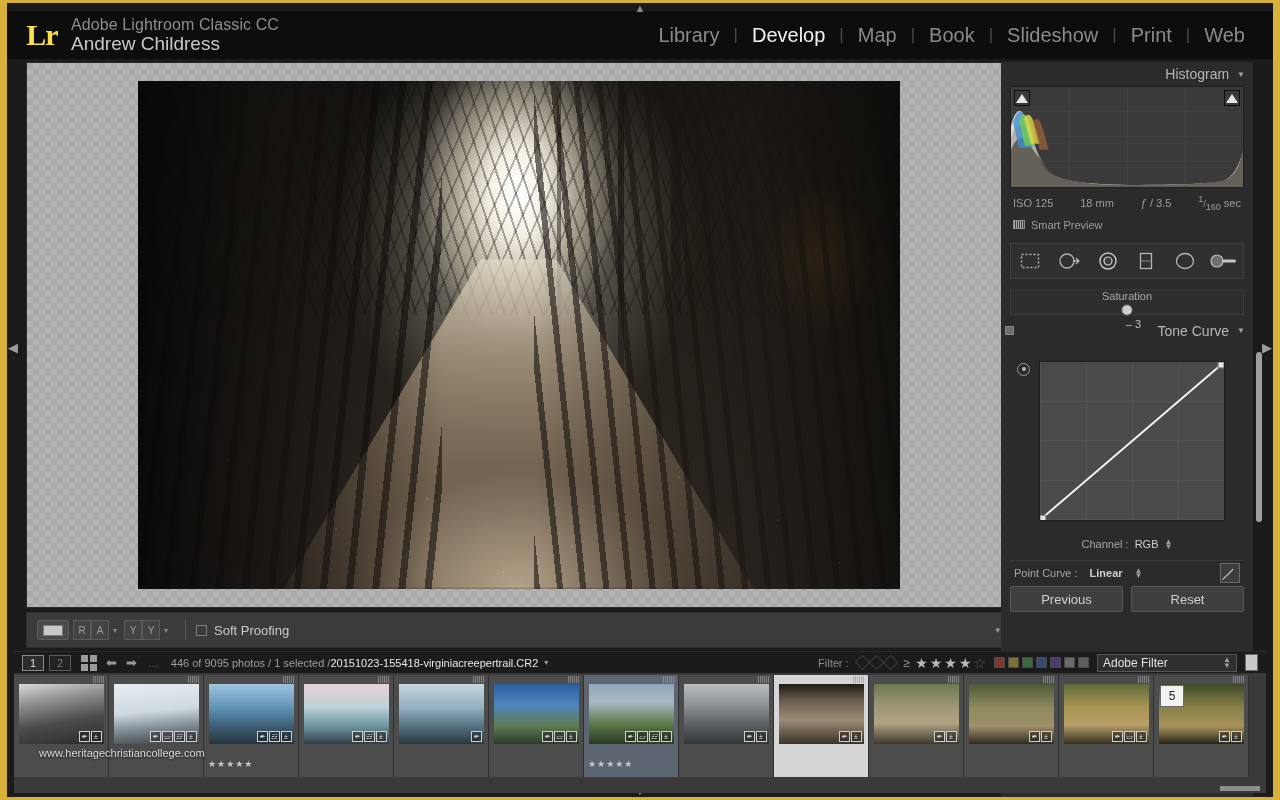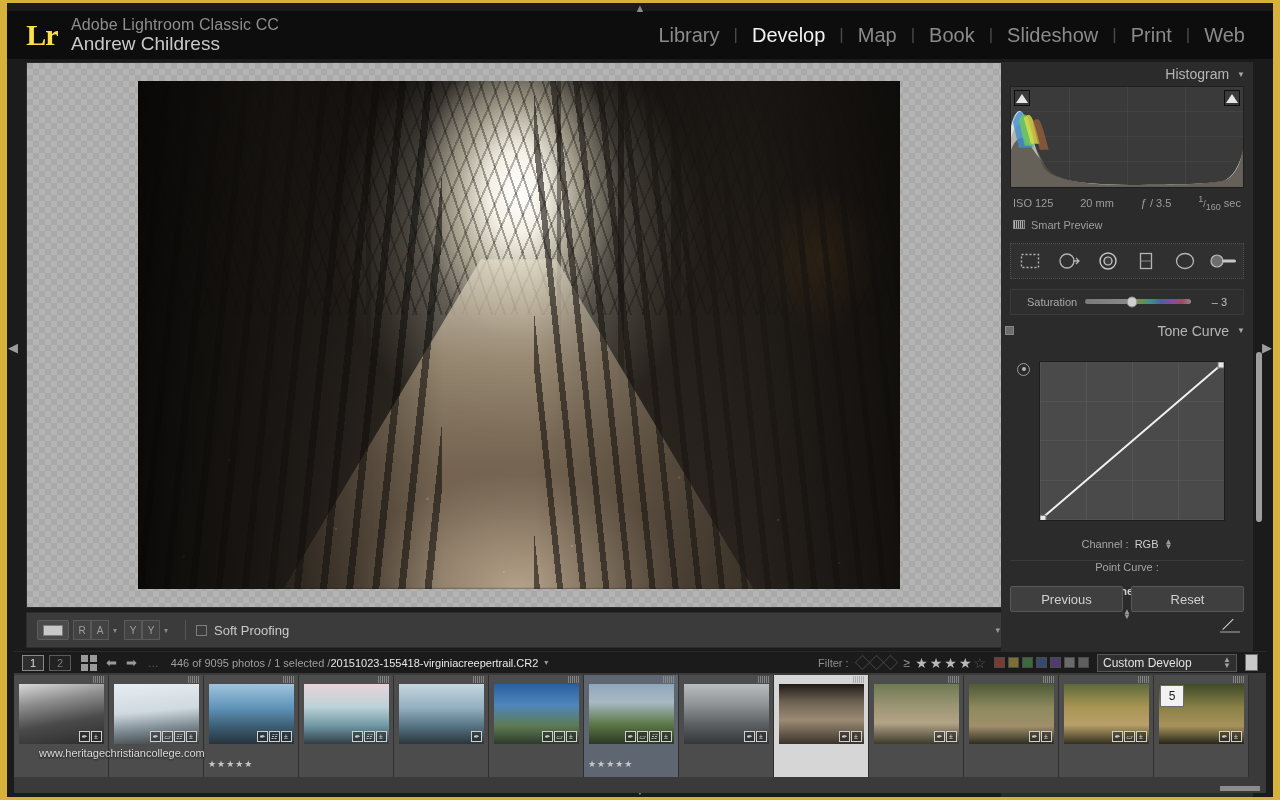--- a/index.html
+++ b/index.html
@@ -218,21 +218,21 @@
   }
   .toolstrip{
     margin:12px 9px 0 9px; height:36px; border:1px dotted #4e4e4e;
     display:flex; align-items:center; justify-content:space-around;
     background:#303030;
   }
   .tool{ width:30px;height:26px;display:flex;align-items:center;justify-content:center;cursor:pointer; }
   .tool svg{ display:block; }
   .sat-row{
     margin:10px 9px 0 9px; height:26px; border:1px solid #3a3a3a; background:#2e2e2e;
-    display:flex; align-items:center; padding:0 16px; gap:8px;
+    display:flex; align-items:center; padding:0 0; gap:8px;flex-direction:column;
   }
   .sat-row .lbl{ font-size:11px; color:#a9a9a9; }
   .sat-track{
     flex:1; height:5px; position:relative;
     background:linear-gradient(90deg,#7a7a7a 0%,#8a8a8a 42%,#6f8f4a 52%,#3f8f8f 62%,#4a5fa0 72%,#8a4aa0 82%,#a04a5f 92%,#8a8a8a 100%);
     border-radius:3px;
   }
   .sat-knob{
     position:absolute; left:44%; top:50%; transform:translate(-50%,-50%);
     width:11px;height:11px;border-radius:50%;
@@ -263,21 +263,20 @@
   .channel-row{
     margin:3px 9px 0 9px; height:24px; display:flex; align-items:center;
     justify-content:center; gap:6px; font-size:11px; color:#a5a5a5;
   }
   .channel-row .val{ color:#cfcfcf; }
   .stepper{ display:inline-flex; flex-direction:column; line-height:5px; color:#9a9a9a; font-size:8px; }
   .pointcurve-row{
     margin:4px 9px 0 9px; height:26px; border-top:1px solid #3a3a3a;
     display:flex; align-items:center; gap:12px; font-size:11px; color:#a5a5a5;
     padding:0 4px;
-    flex-direction:column;
   }
   .pc-btn{
     margin-left:auto; width:20px;height:20px;border:1px solid #6a6a6a; background:#3d3d3d;
     position:relative; cursor:pointer;
   }
   .pc-btn:after{
     content:""; position:absolute; left:2px; bottom:2px; width:15px;height:1px;
     background:#d4d4d4; transform-origin:left bottom; transform:rotate(-45deg);
   }
   .hsl-row{
@@ -486,21 +485,21 @@
         <div class="hist-clip" style="left:3px;top:3px;">
             <span class="tri"></span>
           </div>
         <div class="hist-clip" style="right:3px;top:3px;">
             <span class="tri"></span>
           </div>
       </div>
 
       <div class="meta">
         <span>ISO 125</span>
-        <span>20 mm</span>
+        <span>18 mm</span>
         <span>ƒ / 3.5</span>
         <span>
           <sup class="frac">1</sup><span class="frac">/</span><sub class="frac">160</sub>
           <span>sec</span>
         </span>
       </div>
 
       <div class="smartprev">
         <span class="sp-ico"></span>
         <span>Smart Preview</span>
@@ -631,21 +630,21 @@
         <span class="labels">
             <i style="background: rgb(122, 59, 50);"></i>
             <i style="background: rgb(122, 112, 52);"></i>
             <i style="background: rgb(60, 106, 60);"></i>
             <i style="background: rgb(54, 73, 110);"></i>
             <i style="background: rgb(78, 60, 110);"></i>
             <i style="background: rgb(106, 106, 106);"></i>
             <i style="background: rgb(94, 94, 94);"></i>
           </span>
         <span class="cf-select">
-          <span>Custom Develop</span>
+          <span>Adobe Filter</span>
           <span class="st">▲<br>▼</span>
         </span>
         <span class="cf-extra"></span>
       </div>
     </div>
 
     <div class="filmstrip">
       <div class="thumb">
           <div class="badge-top"></div>
           <div class="img" style="background: linear-gradient(170deg, rgb(217, 217, 217) 0%, rgb(142, 142, 142) 30%, rgb(74, 74, 74) 62%, rgb(44, 44, 44) 100%);">

